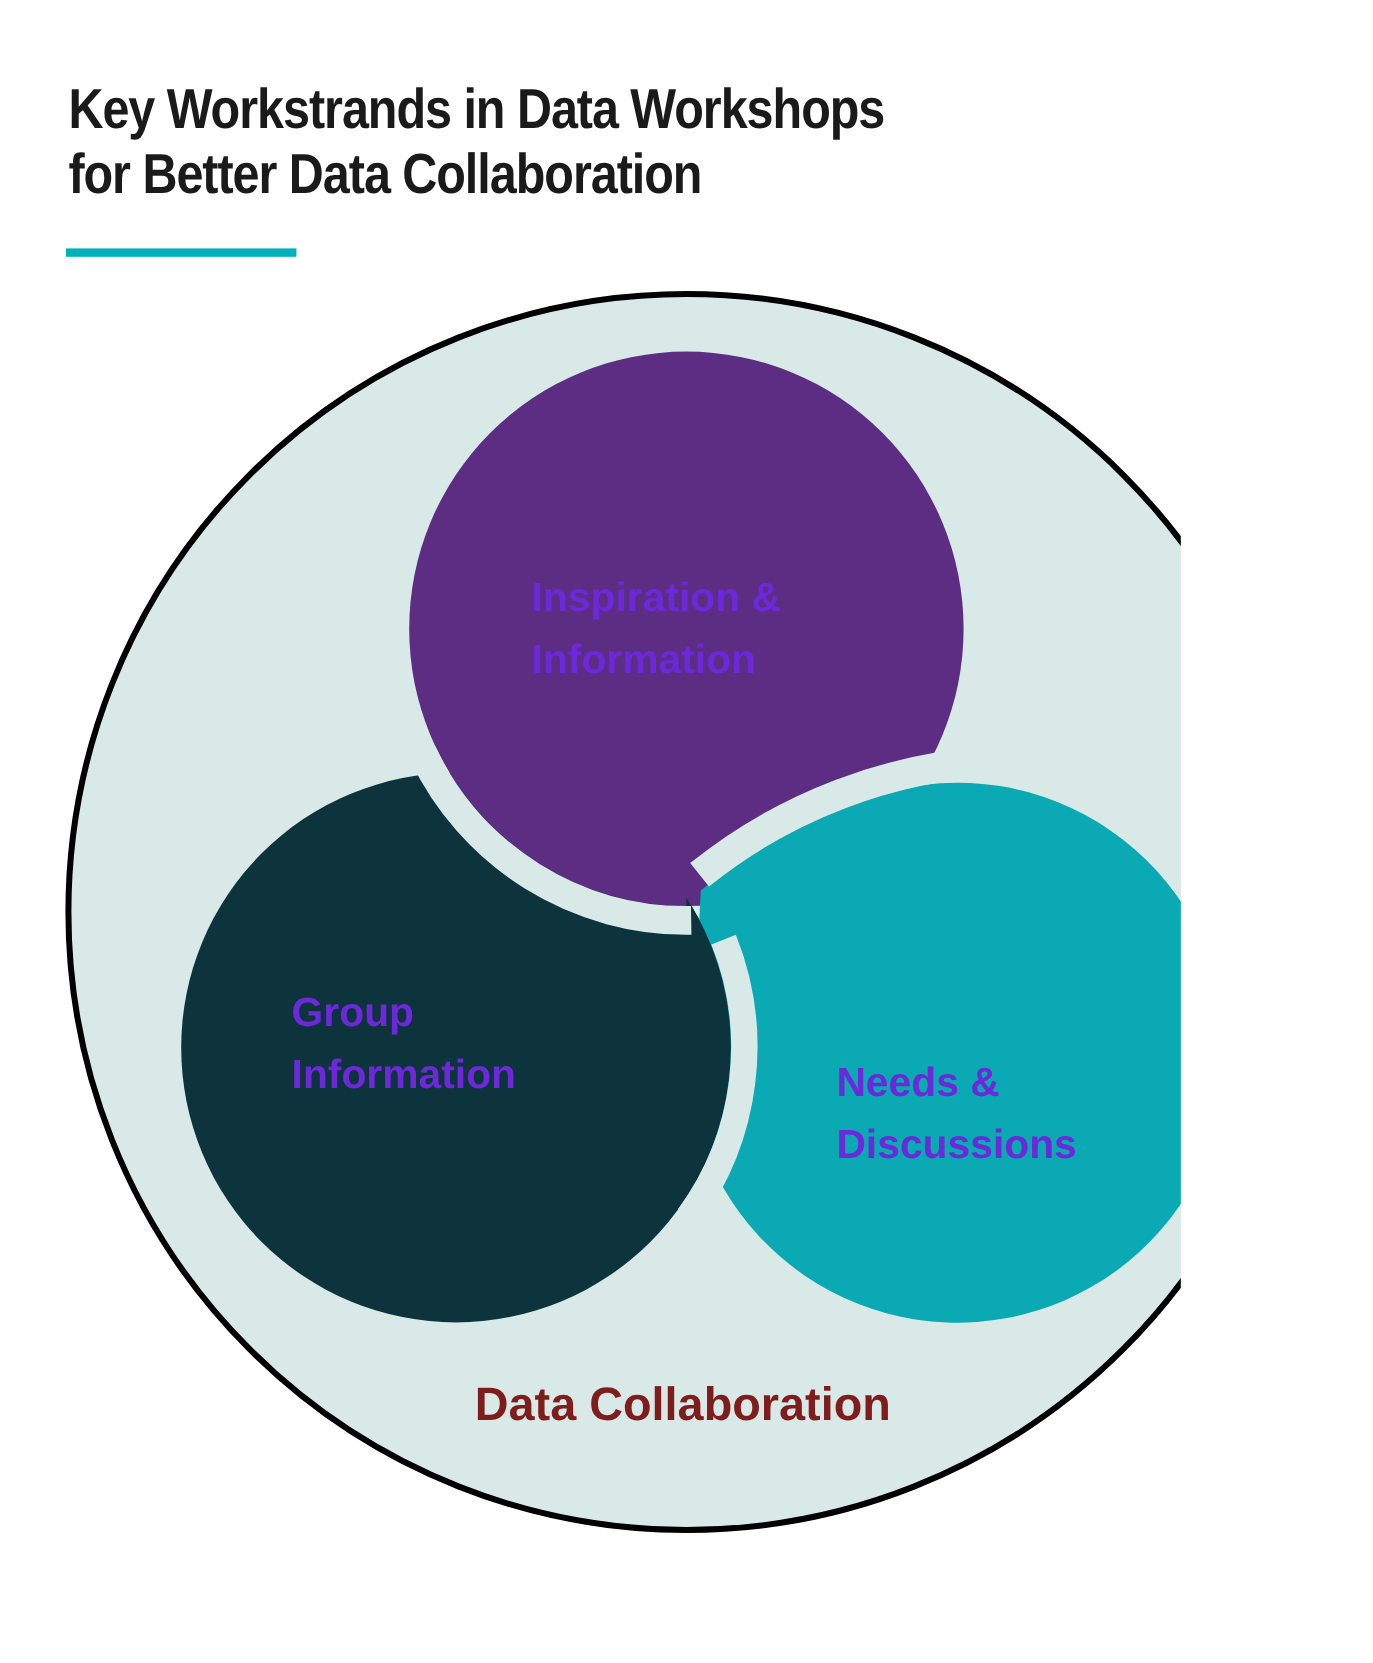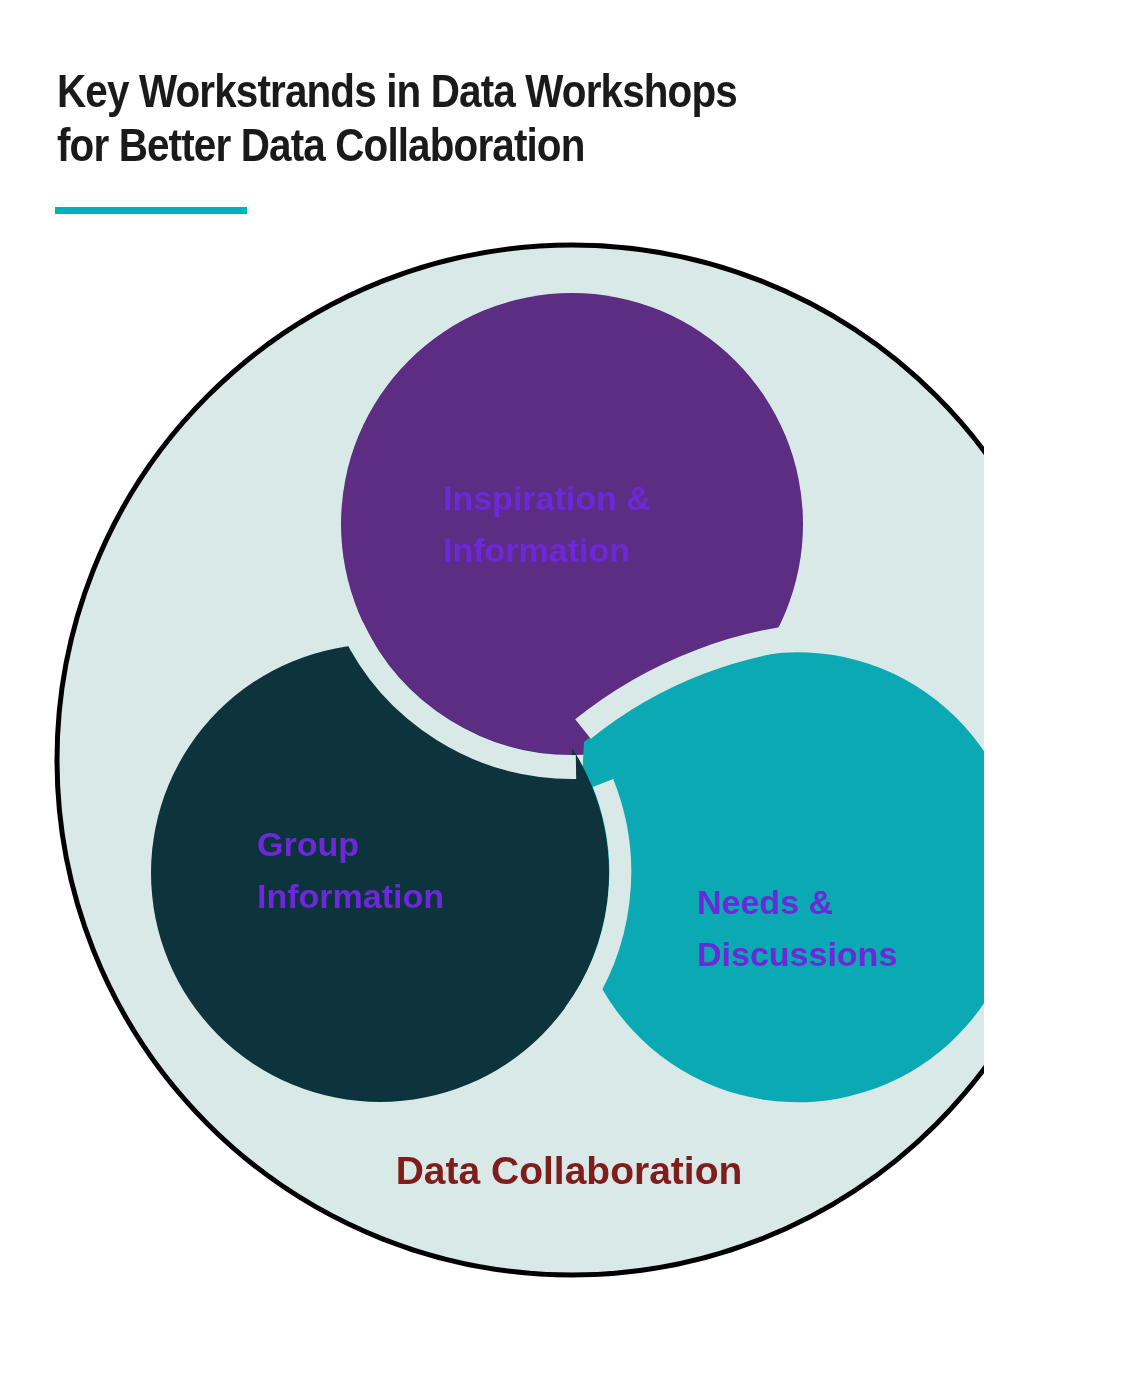--- a/index.html
+++ b/index.html
@@ -24,21 +24,21 @@
   svg.venn{position:absolute;left:0;top:0;}
   .outer-circle{stroke:#000000;stroke-width:5px;}
   .band{fill:none;}
   .circle-label{
     position:absolute;
     font-size:34px;line-height:52px;font-weight:bold;
     color:#6d28d9;white-space:nowrap;
   }
   .circle-label span{display:block;}
   .label-inspiration{left:443px;top:472px;}
-  .label-group{left:257px;top:818px;}
+  .label-group{left:243px;top:818px;}
   .label-needs{left:697px;top:834px;margin-top:42px;}
   .outer-label{
     position:absolute;left:169px;top:1148px;width:800px;
     text-align:center;
     font-size:39px;line-height:46px;font-weight:bold;
     color:#7f1d1d;
   }
 </style>
 </head>
 <body>

